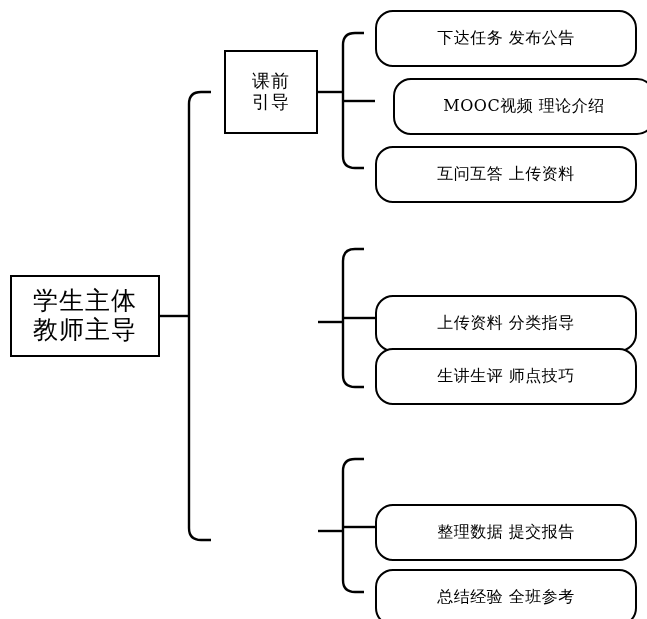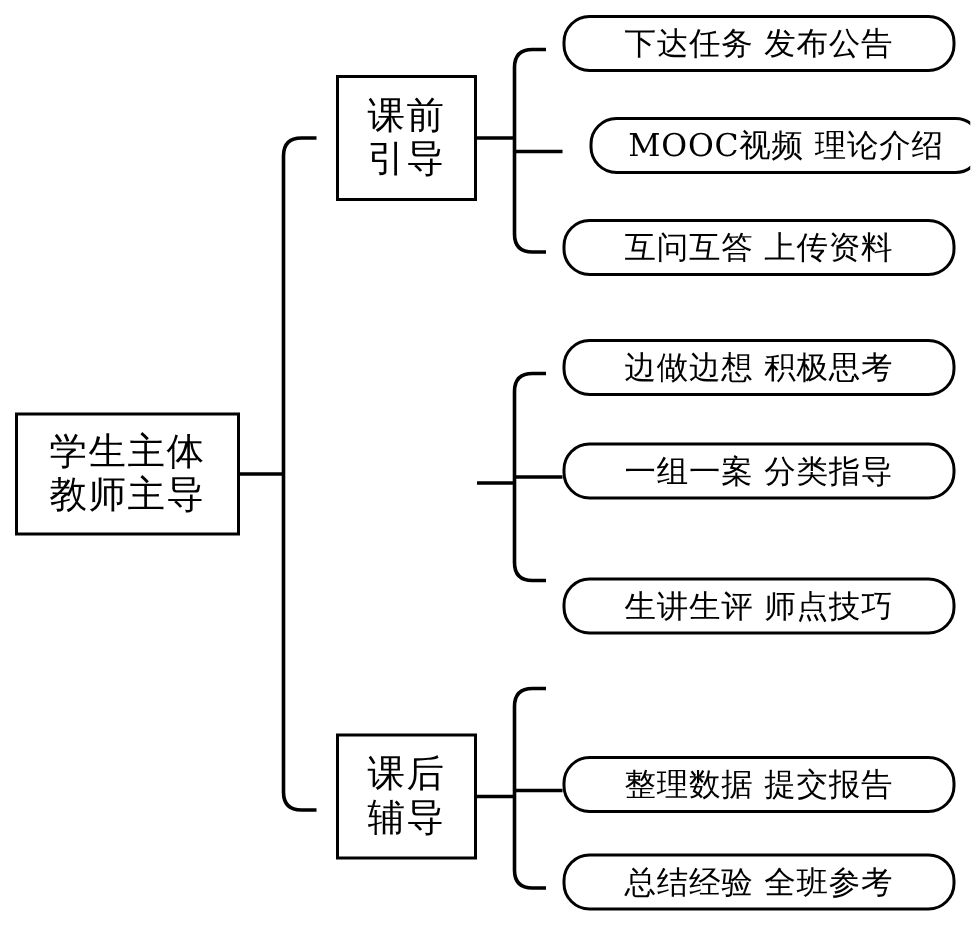--- a/index.html
+++ b/index.html
@@ -43,43 +43,43 @@
     top: 275px;
     width: 150px;
     height: 82px;
     font-size: 25px;
     letter-spacing: 1px;
   }
   .node-mid {
     left: 224px;
     width: 94px;
     height: 84px;
-    font-size: 25px;
+    font-size: 18px;
     letter-spacing: 1px;
   }
   .node-mid.m0 { top: 50px; }
   .node-mid.m1 { top: 280px; }
   .node-mid.m2 { top: 489px; }
   .node-leaf {
     left: 375px;
     width: 262px;
-    height: 38px;
-    font-size: 21px;
+    height: 57px;
+    font-size: 16px;
     letter-spacing: 0.5px;
     border-radius: 18px;
   }
   .node-leaf.serif-lead {
     font-family: "DejaVu Serif", serif;
   }
   .node-leaf.l0 { top: 10px; }
   .node-leaf.l1 { top: 78px; margin-left: 18px; }
   .node-leaf.l2 { top: 146px; }
   .node-leaf.l3 { top: 226px; }
   .node-leaf.l4 { top: 295px; }
-  .node-leaf.l5 { top: 385px; }
+  .node-leaf.l5 { top: 348px; }
   .node-leaf.l6 { top: 436px; }
   .node-leaf.l7 { top: 504px; }
   .node-leaf.l8 { top: 569px; }
 </style>
 </head>
 <body>
 
 <div id="diagram-root">
 
   <svg class="connectors" viewBox="0 0 647 619">
@@ -102,27 +102,24 @@
       <path d="M343,527 L375,527"></path>
 
     </g>
   </svg>
 
   <div class="node node-root">学生主体
 教师主导</div>
 
   <div class="node node-mid m0">课前
 引导</div>
-  <div class="node node-mid m2">课后
-辅导</div>
 
   <div class="node node-leaf l0">下达任务 发布公告</div>
   <div class="node node-leaf l1 serif-lead">MOOC视频 理论介绍</div>
   <div class="node node-leaf l2">互问互答 上传资料</div>
 
-  <div class="node node-leaf l3">边做边想 积极思考</div>
-  <div class="node node-leaf l4">一组一案 分类指导</div>
+  <div class="node node-leaf l4">上传资料 分类指导</div>
   <div class="node node-leaf l5">生讲生评 师点技巧</div>
 
   <div class="node node-leaf l7">整理数据 提交报告</div>
   <div class="node node-leaf l8">总结经验 全班参考</div>
 
 </div>
 
 </body></html>

